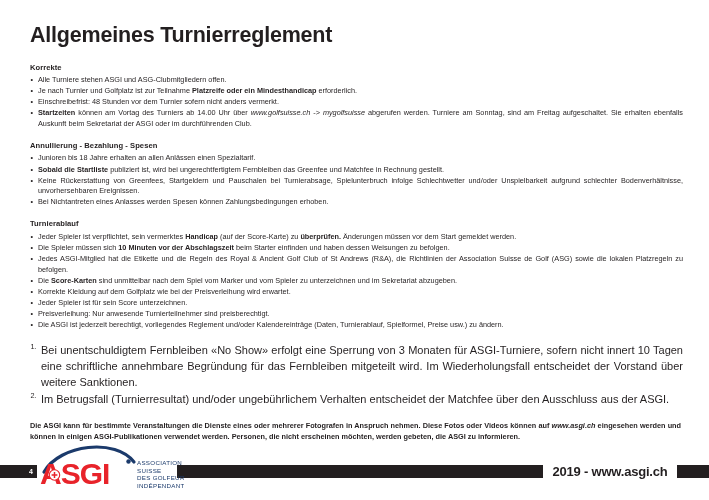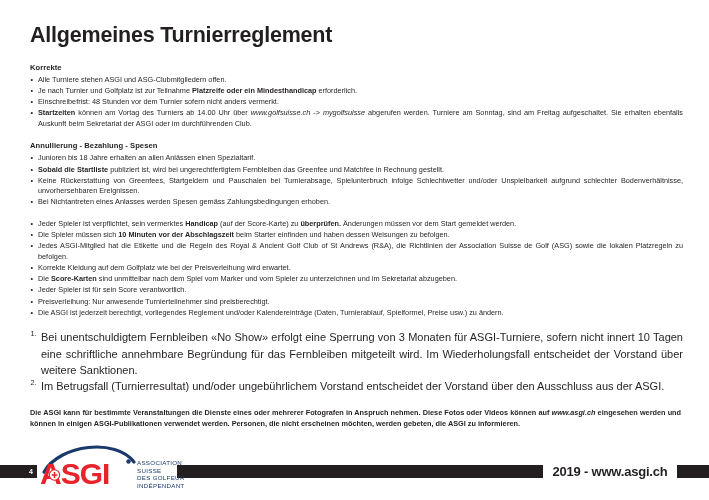--- a/index.html
+++ b/index.html
@@ -175,39 +175,40 @@
           <li>Einschreibefrist: 48 Stunden vor dem Turnier sofern nicht anders vermerkt.</li>
           <li><span style="font-weight: bold;">Startzeiten</span> können am Vortag des Turniers ab 14.00 Uhr über <span style="font-style: italic;">www.golfsuisse.ch</span> -&gt; <span style="font-style: italic;">mygolfsuisse</span> abgerufen werden. Turniere am Sonntag, sind am Freitag aufgeschaltet. Sie erhalten ebenfalls Auskunft beim Sekretariat der ASGI oder im durchführenden Club.</li>
         </ul>
       </div>
       <div class="section">
         <div class="section-heading">Annullierung - Bezahlung - Spesen</div>
         <ul class="bullets">
           <li>Junioren bis 18 Jahre erhalten an allen Anlässen einen Spezialtarif.</li>
           <li><span style="font-weight: bold;">Sobald die Startliste</span> publiziert ist, wird bei ungerechtfertigtem Fernbleiben das Greenfee und Matchfee in Rechnung gestellt.</li>
           <li>Keine Rückerstattung von Greenfees, Startgeldern und Pauschalen bei Turnierabsage, Spielunterbruch infolge Schlechtwetter und/oder Unspielbarkeit aufgrund schlechter Bodenverhältnisse, unvorhersehbaren Ereignissen.</li>
-          <li>Bei Nichtantreten eines Anlasses werden Spesen gemäss Zahlungsbedingungen erhoben.</li>
+          <li>Bei Nichtantreten eines Anlasses werden Spesen können Zahlungsbedingungen erhoben.</li>
         </ul>
       </div>
       <div class="section">
+        <div class="section-heading">Turnierablauf</div>
         <ul class="bullets">
           <li>Jeder Spieler ist verpflichtet, sein vermerktes <span style="font-weight: bold;">Handicap</span> (auf der Score-Karte) zu <span style="font-weight: bold;">überprüfen.</span> Änderungen müssen vor dem Start gemeldet werden.</li>
           <li>Die Spieler müssen sich <span style="font-weight: bold;">10 Minuten vor der Abschlagszeit</span> beim Starter einfinden und haben dessen Weisungen zu befolgen.</li>
           <li>Jedes ASGI-Mitglied hat die Etikette und die Regeln des Royal &amp; Ancient Golf Club of St Andrews (R&amp;A), die Richtlinien der Association Suisse de Golf (ASG) sowie die lokalen Platzregeln zu befolgen.</li>
+          <li>Die <span style="font-weight: bold;">Score-Karten</span> sind unmittelbar nach dem Spiel vom Marker und vom Spieler zu unterzeichnen und im Sekretariat abzugeben.</li>
           <li>Korrekte Kleidung auf dem Golfplatz wie bei der Preisverleihung wird erwartet.</li>
-          <li>Die <span style="font-weight: bold;">Score-Karten</span> sind unmittelbar nach dem Spiel vom Marker und vom Spieler zu unterzeichnen und im Sekretariat abzugeben.</li>
-          <li>Jeder Spieler ist für sein Score verantwortlich.</li>
+          <li>Jeder Spieler ist für sein Score unterzeichnen.</li>
           <li>Preisverleihung: Nur anwesende Turnierteilnehmer sind preisberechtigt.</li>
           <li>Die ASGI ist jederzeit berechtigt, vorliegendes Reglement und/oder Kalendereinträge (Daten, Turnierablauf, Spielformel, Preise usw.) zu ändern.</li>
         </ul>
       </div>
       <div class="section">
         <ol class="numbered">
           <li>Bei unentschuldigtem Fernbleiben «No Show» erfolgt eine Sperrung von 3 Monaten für ASGI-Turniere, sofern nicht innert 10 Tagen eine schriftliche annehmbare Begründung für das Fernbleiben mitgeteilt wird. Im Wiederholungsfall entscheidet der Vorstand über weitere Sanktionen.</li>
-          <li>Im Betrugsfall (Turnierresultat) und/oder ungebührlichem Vorstand entscheidet der Vorstand über den Ausschluss aus der ASGI.</li>
+          <li>Im Betrugsfall (Turnierresultat) und/oder ungebührlichem Verhalten entscheidet der Matchfee über den Ausschluss aus der ASGI.</li>
         </ol>
       </div>
     </div>
 
   <p class="notice" id="notice-root"><span style="font-weight: bold;">Die ASGI kann für bestimmte Veranstaltungen die Dienste eines oder mehrerer Fotografen in Anspruch nehmen. Diese Fotos oder Videos können auf </span><span style="font-weight: bold; font-style: italic;">www.asgi.ch</span><span style="font-weight: bold;"> eingesehen werden und können in einigen ASGI-Publikationen verwendet werden. Personen, die nicht erscheinen möchten, werden gebeten, die ASGI zu informieren.</span></p>
 
   <div class="footer">
     <div class="footer-bar"></div>
     <div class="footer-bar-gapA"></div>
     <div class="footer-bar-gapB"></div>

